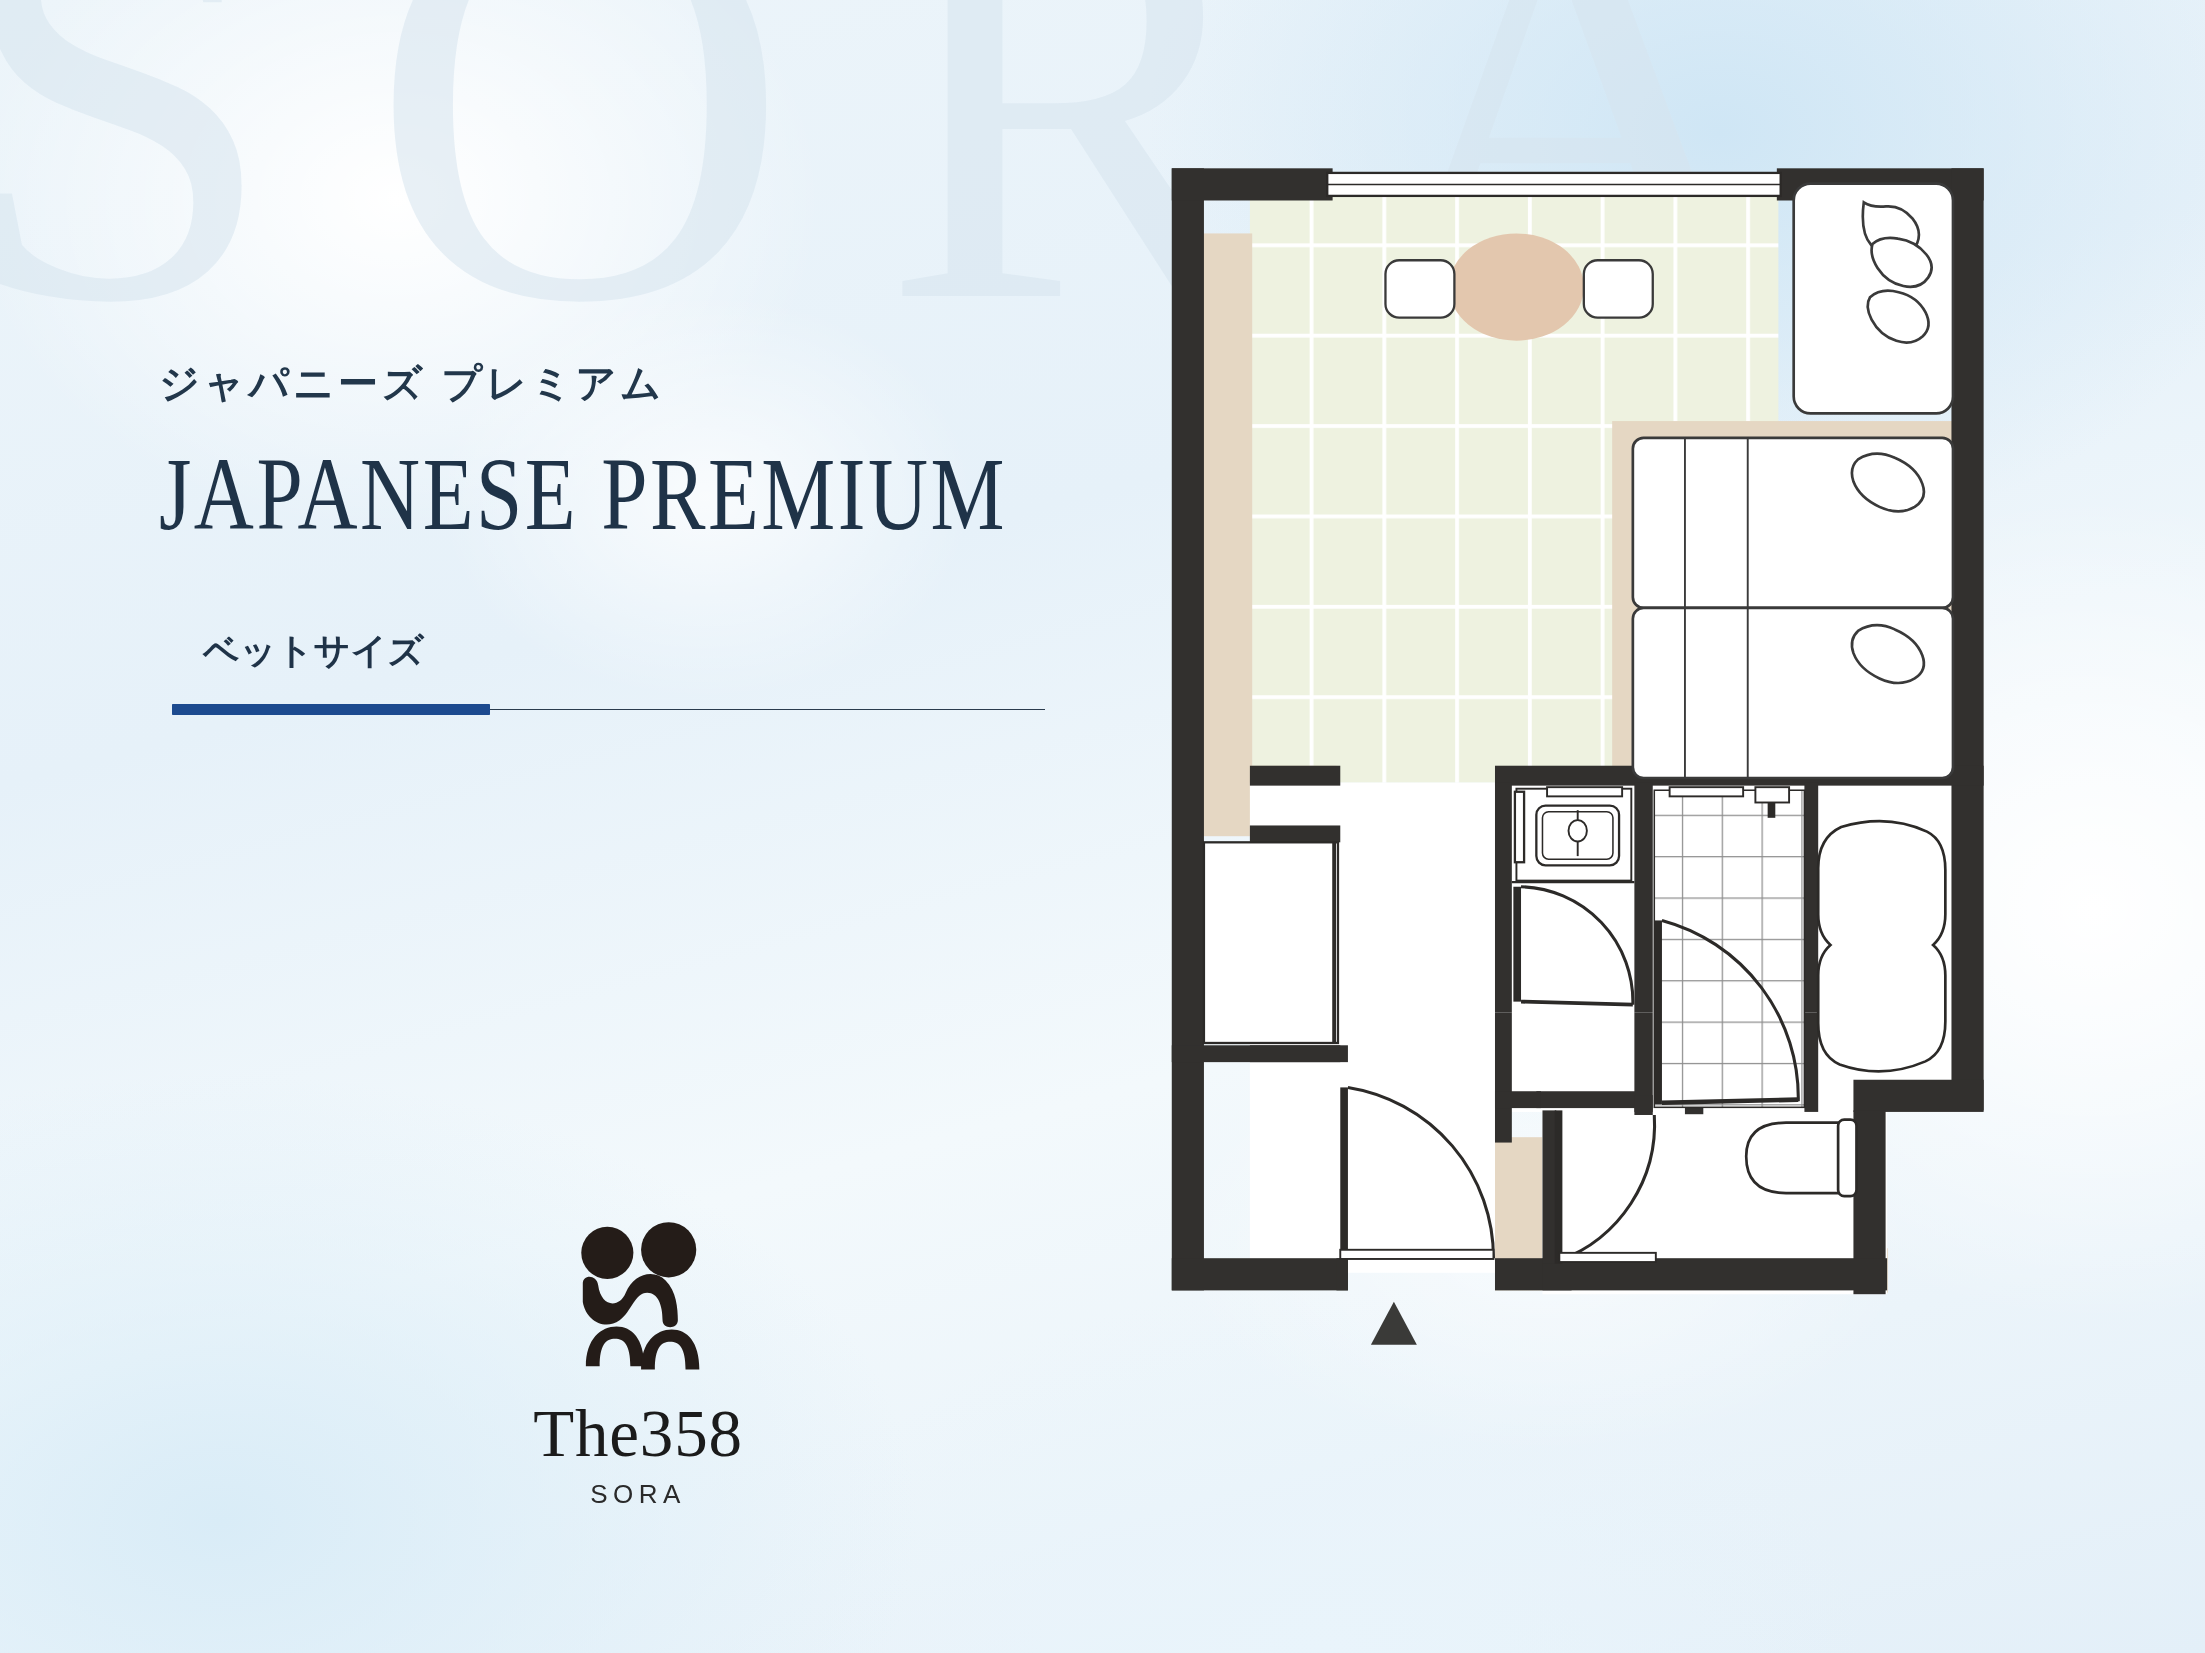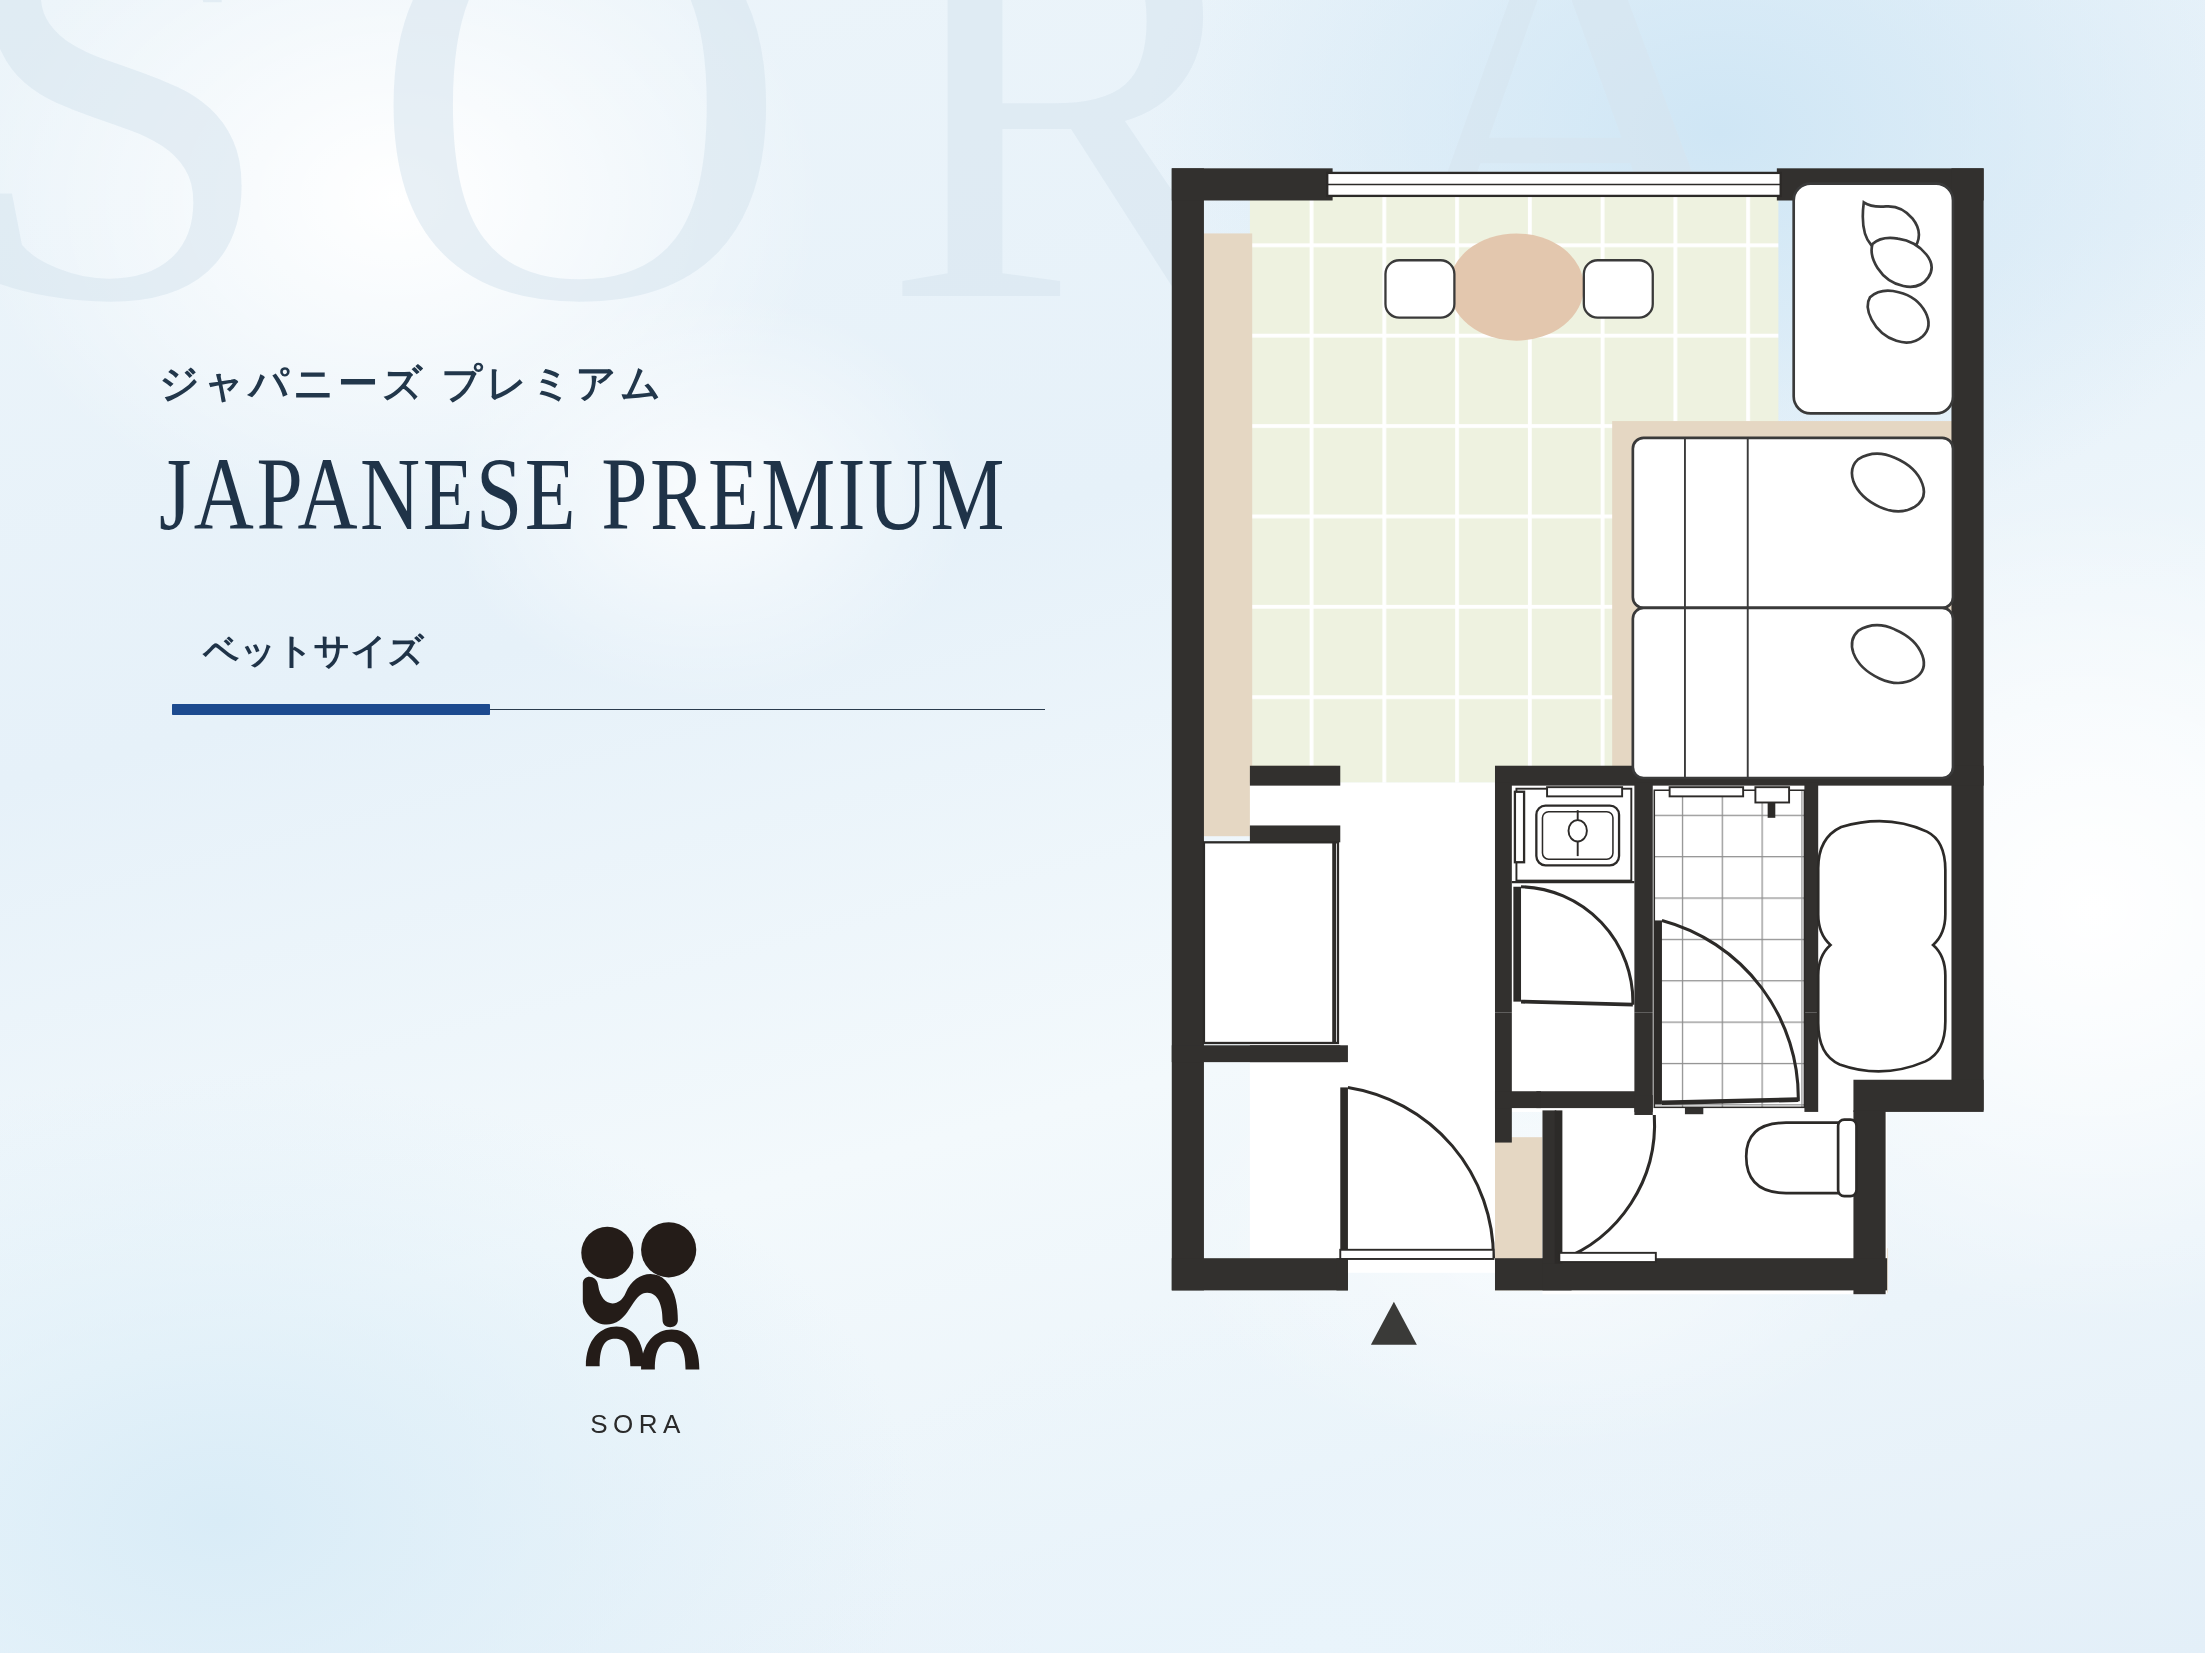--- a/index.html
+++ b/index.html
@@ -87,20 +87,21 @@
       <circle cx="40" cy="26" r="17" fill="#241c18"></circle>
       <circle cx="80" cy="24" r="18" fill="#241c18"></circle>
       <path d="M24 46 C24 40 33 40 34 47 C36 62 48 62 52 52 C57 40 70 36 78 44
                C85 51 86 62 86 70 C86 76 76 76 76 70 C76 60 73 52 66 52
                C58 52 56 64 48 70 C38 77 26 70 24 58 Z" fill="#241c18"></path>
       <path d="M26 100 C26 82 36 74 46 74 C56 74 64 82 64 100 L55 100
                C55 86 51 82 45 82 C39 82 35 86 35 100 Z" fill="#241c18"></path>
       <path d="M62 102 C62 84 72 76 82 76 C92 76 100 84 100 102 L91 102
                C91 88 87 84 81 84 C75 84 71 88 71 102 Z" fill="#241c18"></path>
     </svg>
+    <div id="logo-word">The358</div>
     <div id="logo-sub">SORA</div>
   </div>
 
 </div>
 
 <div id="plan-wrap">
 <svg id="plan" viewBox="0 0 1180 1760">
   <defs>
     <pattern id="tatamiGrid" width="95" height="118" patternUnits="userSpaceOnUse">
       <rect width="95" height="118" fill="#eef2e0"></rect>

